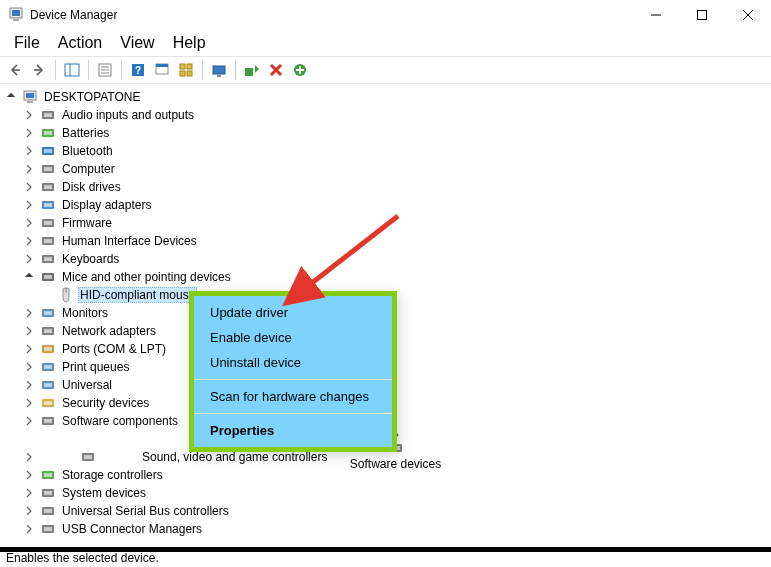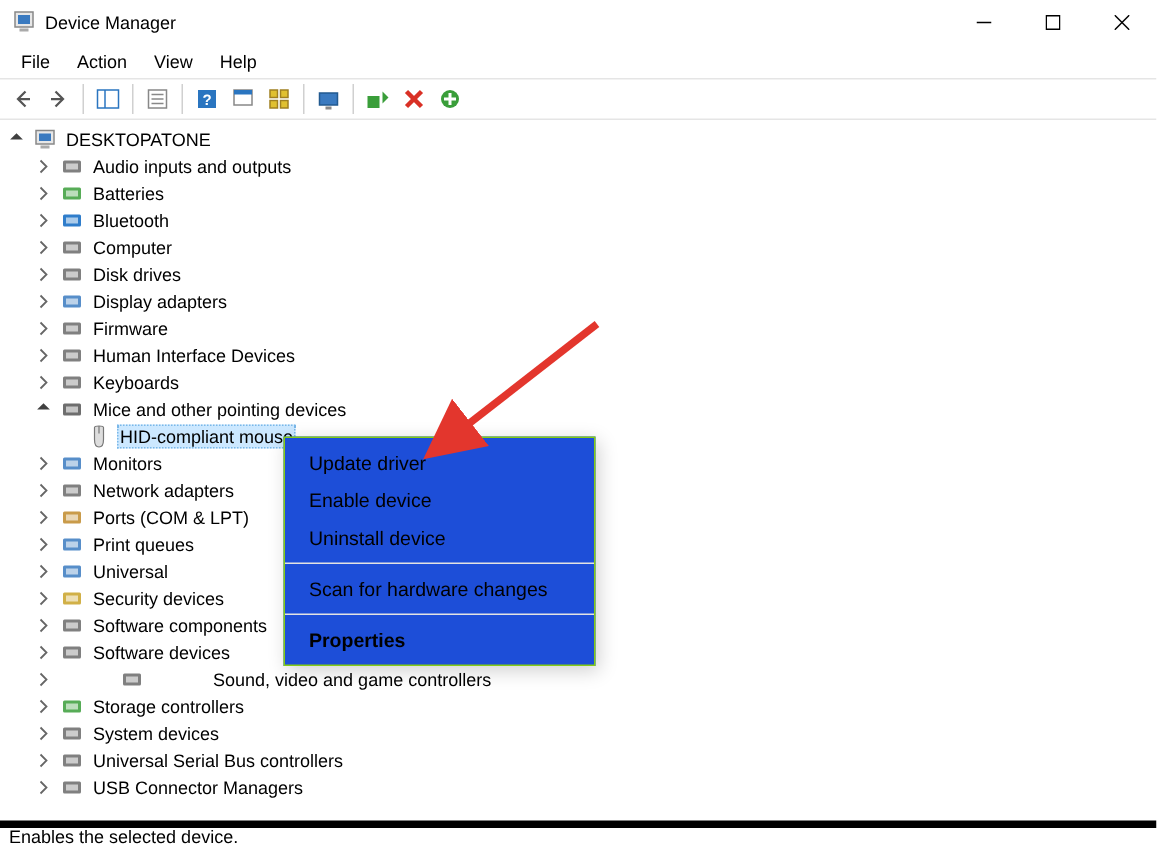--- a/index.html
+++ b/index.html
@@ -25,21 +25,21 @@
   .win-controls { display: flex; }
   .win-btn {
     width: 46px; height: 30px; display: flex; align-items: center; justify-content: center;
     font-family: "Segoe UI", sans-serif;
     cursor: default;
   }
   .menubar {
     display: flex;
     gap: 2px;
     padding: 2px 6px;
-    font-size: 12px;
+    font-size: 16px;
   }
   .menubar .menu-item { padding: 2px 8px; cursor: default; }
   .toolbar {
     border-top: 1px solid #e5e5e5;
     border-bottom: 1px solid #e5e5e5;
     padding: 3px 4px;
     display: flex;
     align-items: center;
     gap: 2px;
     height: 28px;
@@ -73,22 +73,22 @@
     position: absolute; bottom: 0; left: 0; right: 0;
     border-top: 5px solid #000000;
     height: 20px;
     padding: 2px 6px;
     font-size: 12px;
     display: flex; align-items: flex-end;
   }
   
   .context-menu {
     position: absolute;
-    background: #1d4ed8;
-    border: 1px solid #84cc16;
+    background: #7dd3fc;
+    border: 5px solid #84cc16;
     box-shadow: 2px 3px 12px rgba(0,0,0,.18);
     padding: 4px 0;
     font-size: 13px;
     min-width: 208px;
   }
   .ctx-item { padding: 5px 16px; cursor: default; }
   .ctx-sep { height: 1px; background: #e3e3e3; margin: 4px 0; }
   .ctx-item.bold { font-weight: 700; }
   
   .arrow-overlay { position: absolute; pointer-events: none; }
@@ -466,21 +466,21 @@
         </svg>
       </span>
       <span class="icon">
         <svg width="16" height="16" viewBox="0 0 16 16">
           <rect x="2" y="4" width="12" height="8" rx="1" fill="#6a6a6a" opacity="0.85"></rect>
           <rect x="4" y="6" width="8" height="4" fill="#fff" opacity="0.6"></rect>
         </svg>
       </span>
       <span class="label">Software components</span>
     </div>
-    <div class="node" style="padding-left: 18px;">
+    <div class="node" style="padding-left: 18px; flex-direction: column;">
       <span class="expander">
         <svg width="10" height="10" viewBox="0 0 10 10">
           <path d="M3 1 L7 5 L3 9" fill="none" stroke="#666" stroke-width="1.2"></path>
         </svg>
       </span>
       <span class="icon">
         <svg width="16" height="16" viewBox="0 0 16 16">
           <rect x="2" y="4" width="12" height="8" rx="1" fill="#6a6a6a" opacity="0.85"></rect>
           <rect x="4" y="6" width="8" height="4" fill="#fff" opacity="0.6"></rect>
         </svg>

